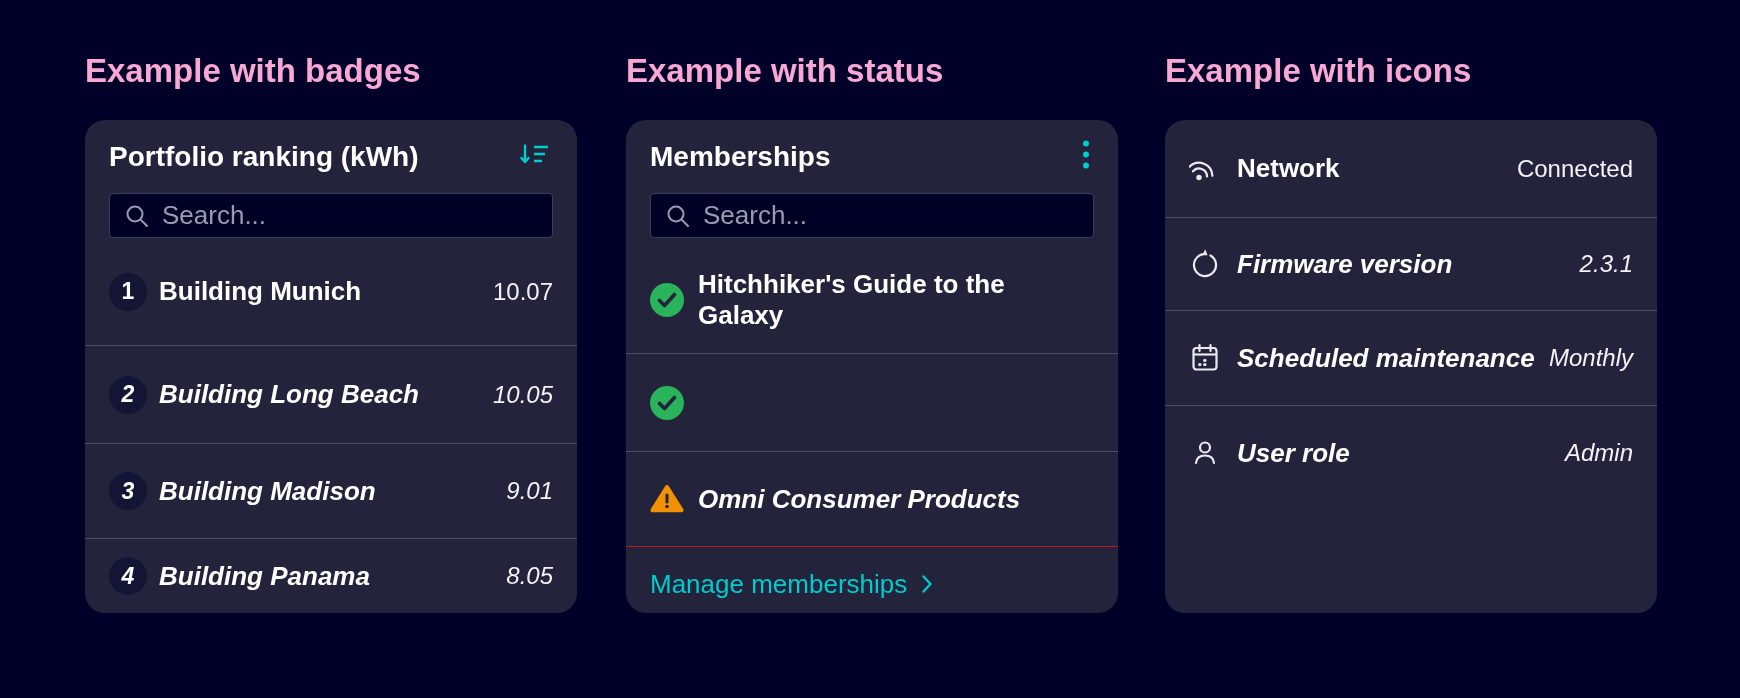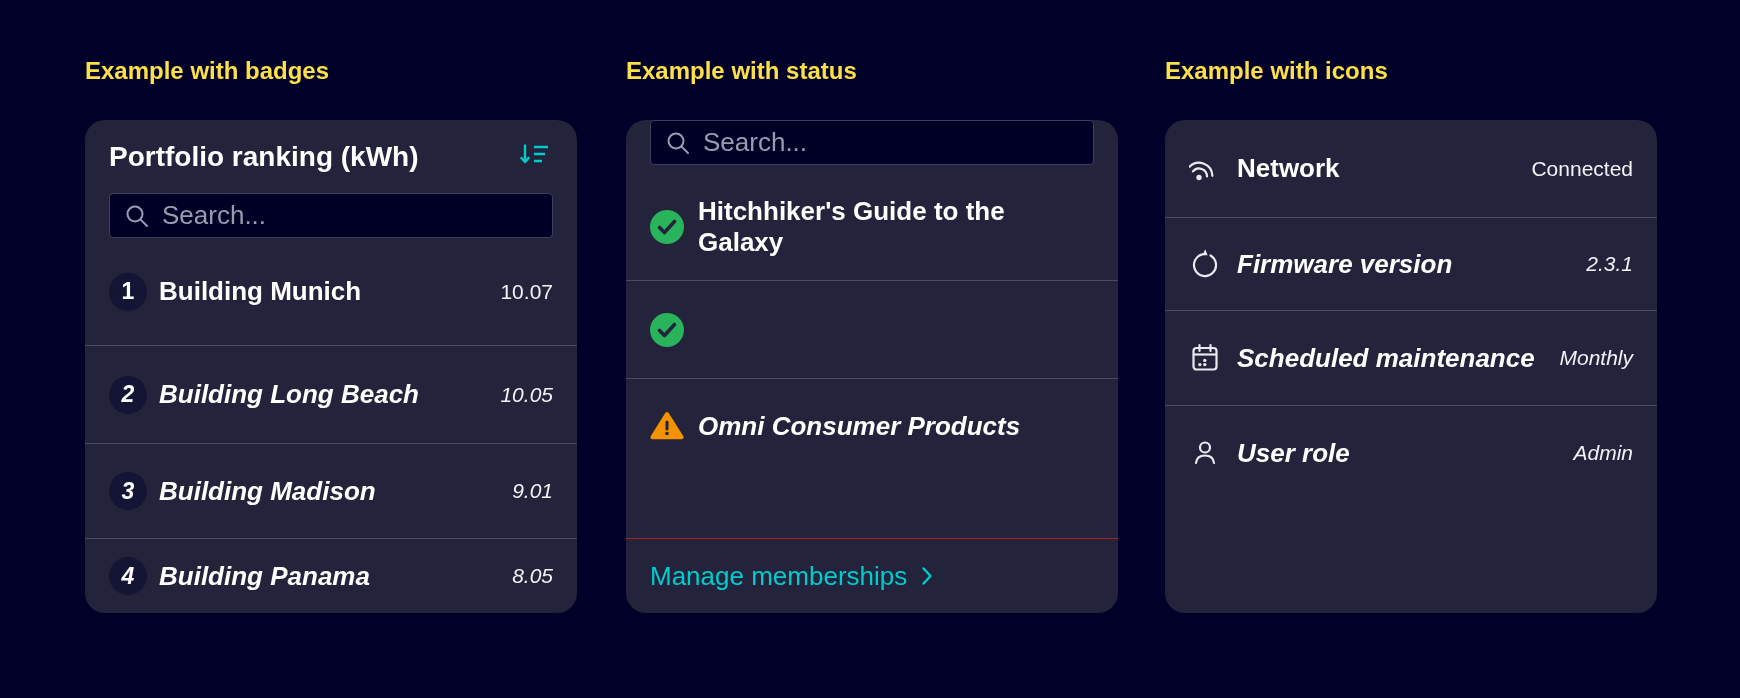--- a/index.html
+++ b/index.html
@@ -11,21 +11,21 @@
     position:relative;
   }
   .canvas { position:relative; width:1740px; height:698px; }
 
   .col { position:absolute; top:56px; width:492px; }
   .col-1 { left:85px; }
   .col-2 { left:626px; }
   .col-3 { left:1165px; }
 
   .section-title {
-    font-size:24px; font-weight:700; color:#fde047;
+    font-size:33px; font-weight:700; color:#f9a8d4;
     height:30px; line-height:30px; margin-bottom:34px;
   }
 
   .card {
     width:492px; height:493px;
     background:#23233c;
     border-radius:20px;
     overflow:hidden;
     display:flex; flex-direction:column;
   }
@@ -58,21 +58,21 @@
   }
   .search-box input::placeholder { color:#9b9bb0; opacity:1; }
 
   .list { display:flex; flex-direction:column; flex:1; }
   .list-row {
     display:flex; align-items:center;
     padding:0 24px;
   }
   .list-row.divided { border-top:1px solid #4b4b63;font-style:italic; }
   .row-label { font-size:26px; font-weight:700; color:#ffffff; flex:1; }
-  .row-value { font-size:21px; font-weight:400; color:#f2f2f7; }
+  .row-value { font-size:24px; font-weight:400; color:#f2f2f7; }
 
   
   .rank-row.r1 { height:107px; }
   .rank-row.r2 { height:98px; }
   .rank-row.r3 { height:95px; }
   .rank-row.r4 { height:75px; }
   .rank-badge {
     width:38px; height:38px; flex:0 0 38px;
     border-radius:50%;
     background:#141434;
@@ -160,20 +160,32 @@
           <span class="row-label">Building Panama</span>
           <span class="row-value">8.05</span>
         </div>
       </div>
     </div>
   </div>
 
   <div class="col col-2">
     <div class="section-title">Example with status</div>
     <div class="card">
+      <div class="card-header">
+        <div class="card-title">Memberships</div>
+        <button class="icon-btn">
+          <span>
+            <svg width="8" height="32" viewBox="0 0 8 32" fill="none">
+              <circle cx="4" cy="4.5" r="3" fill="#00cccc"></circle>
+              <circle cx="4" cy="15.5" r="3" fill="#00cccc"></circle>
+              <circle cx="4" cy="26.5" r="3" fill="#00cccc"></circle>
+            </svg>
+          </span>
+        </button>
+      </div>
       <div class="search-row">
         <div class="search-box">
           <span style="display:flex;">
             <svg width="26" height="26" viewBox="0 0 26 26" fill="none">
               <circle cx="11" cy="11" r="7.5" stroke="#9b9bb0" stroke-width="2"></circle>
               <line x1="16.6" y1="16.6" x2="23" y2="23" stroke="#9b9bb0" stroke-width="2" stroke-linecap="round"></line>
             </svg>
           </span>
           <input type="text" placeholder="Search..." style="">
         </div>

